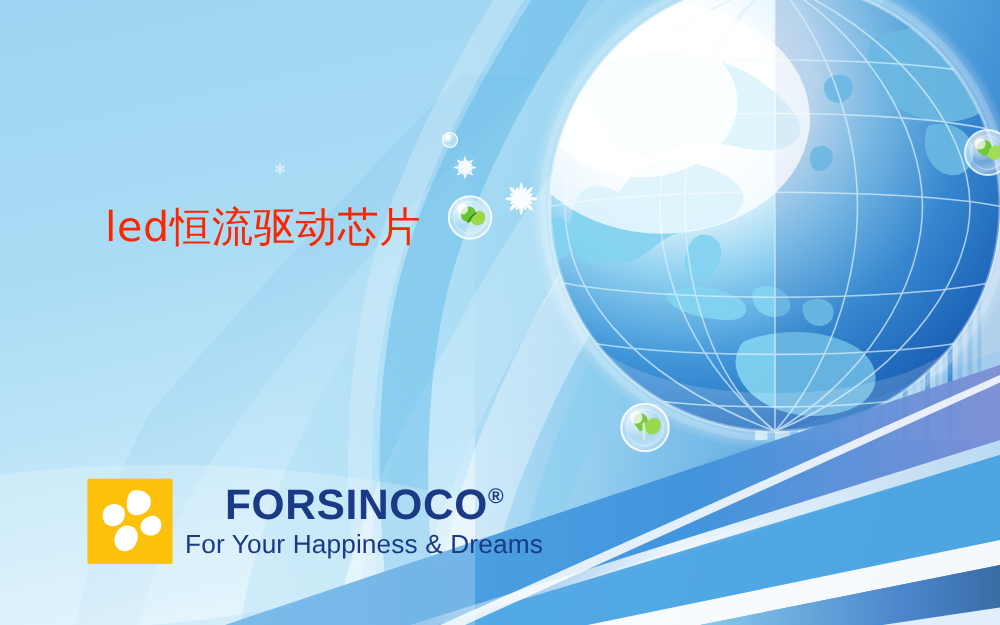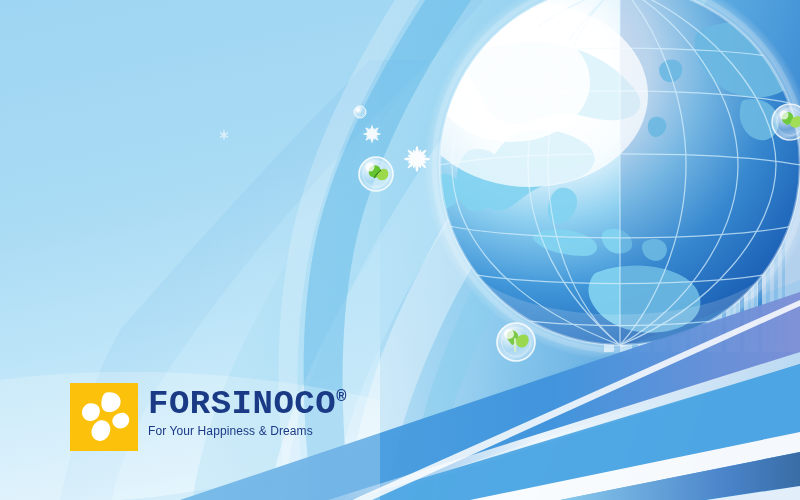--- a/index.html
+++ b/index.html
@@ -22,25 +22,25 @@
     white-space:nowrap;letter-spacing:.5px;
   }
   #headline .ln2{padding-left:16px;}
 
   
   #logo{position:absolute;left:70px;top:383px;display:flex;align-items:flex-start;z-index:45;}
   #logomark{width:68px;height:68px;background:#fcc10a;border-radius:2px;flex:none;}
   #logotext{margin-left:10px;padding-top:4px;}
   #brand{
     font-size:34px;font-weight:bold;color:#1b3a86;letter-spacing:.5px;
-    line-height:1;white-space:nowrap;font-family:Liberation Mono, monospace;
+    line-height:1;white-space:nowrap;font-family:Liberation Sans, sans-serif;margin-left:32px;
   }
   #brand .reg{font-size:17px;vertical-align:super;font-weight:bold;}
   #tagline{
-    font-size:12px;color:#1b3a86;letter-spacing:.1px;margin-top:3px;
+    font-size:21px;color:#1b3a86;letter-spacing:.1px;margin-top:3px;
     white-space:nowrap;font-family:"Liberation Sans",sans-serif;
   }
 </style>
 </head>
 <body>
 
 <div id="stage">
 
   <div class="layer">
     <svg class="svgfull" viewBox="0 0 800 500" xmlns="http://www.w3.org/2000/svg">
@@ -325,20 +325,21 @@
         <g transform="translate(360,112)">
           <circle r="6" fill="url(#bubG)"></circle>
           <circle r="6" fill="none" stroke="#ffffff" stroke-width="1" opacity="0.9"></circle>
           <circle cx="-2" cy="-2" r="1.8" fill="#ffffff" opacity="0.9"></circle>
         </g>
       </g>
     </svg>
   </div>
 
   <div id="headline">
+    <div class="ln ln1">led恒流驱动芯片</div>
   </div>
 
   <div id="logo">
     <div id="logomark">
       <svg viewBox="0 0 68 68" width="68" height="68">
         <rect x="0" y="0" width="68" height="68" fill="#fcc10a"></rect>
         <g fill="#ffffff">
           <path d="M36.5,9.5 C45,8 52,13 50.5,20.5 C49.5,26 43,30 37.5,29 C32,28 31,23 31.5,18.5 C32,14 33.5,10 36.5,9.5 Z"></path>
           <path d="M54.5,30 C60,32.5 61,39.5 56,43.5 C51.5,47 45,45.5 43,41 C41,36.5 44,32 48.5,30.5 C51,29.7 53,29.3 54.5,30 Z"></path>
           <path d="M33.5,37.5 C39.5,38.5 42,45 39,51.5 C36,58 28.5,60 24,55.5 C19.5,51 21.5,43.5 26,39.5 C28.5,37.3 31,37.1 33.5,37.5 Z"></path>

